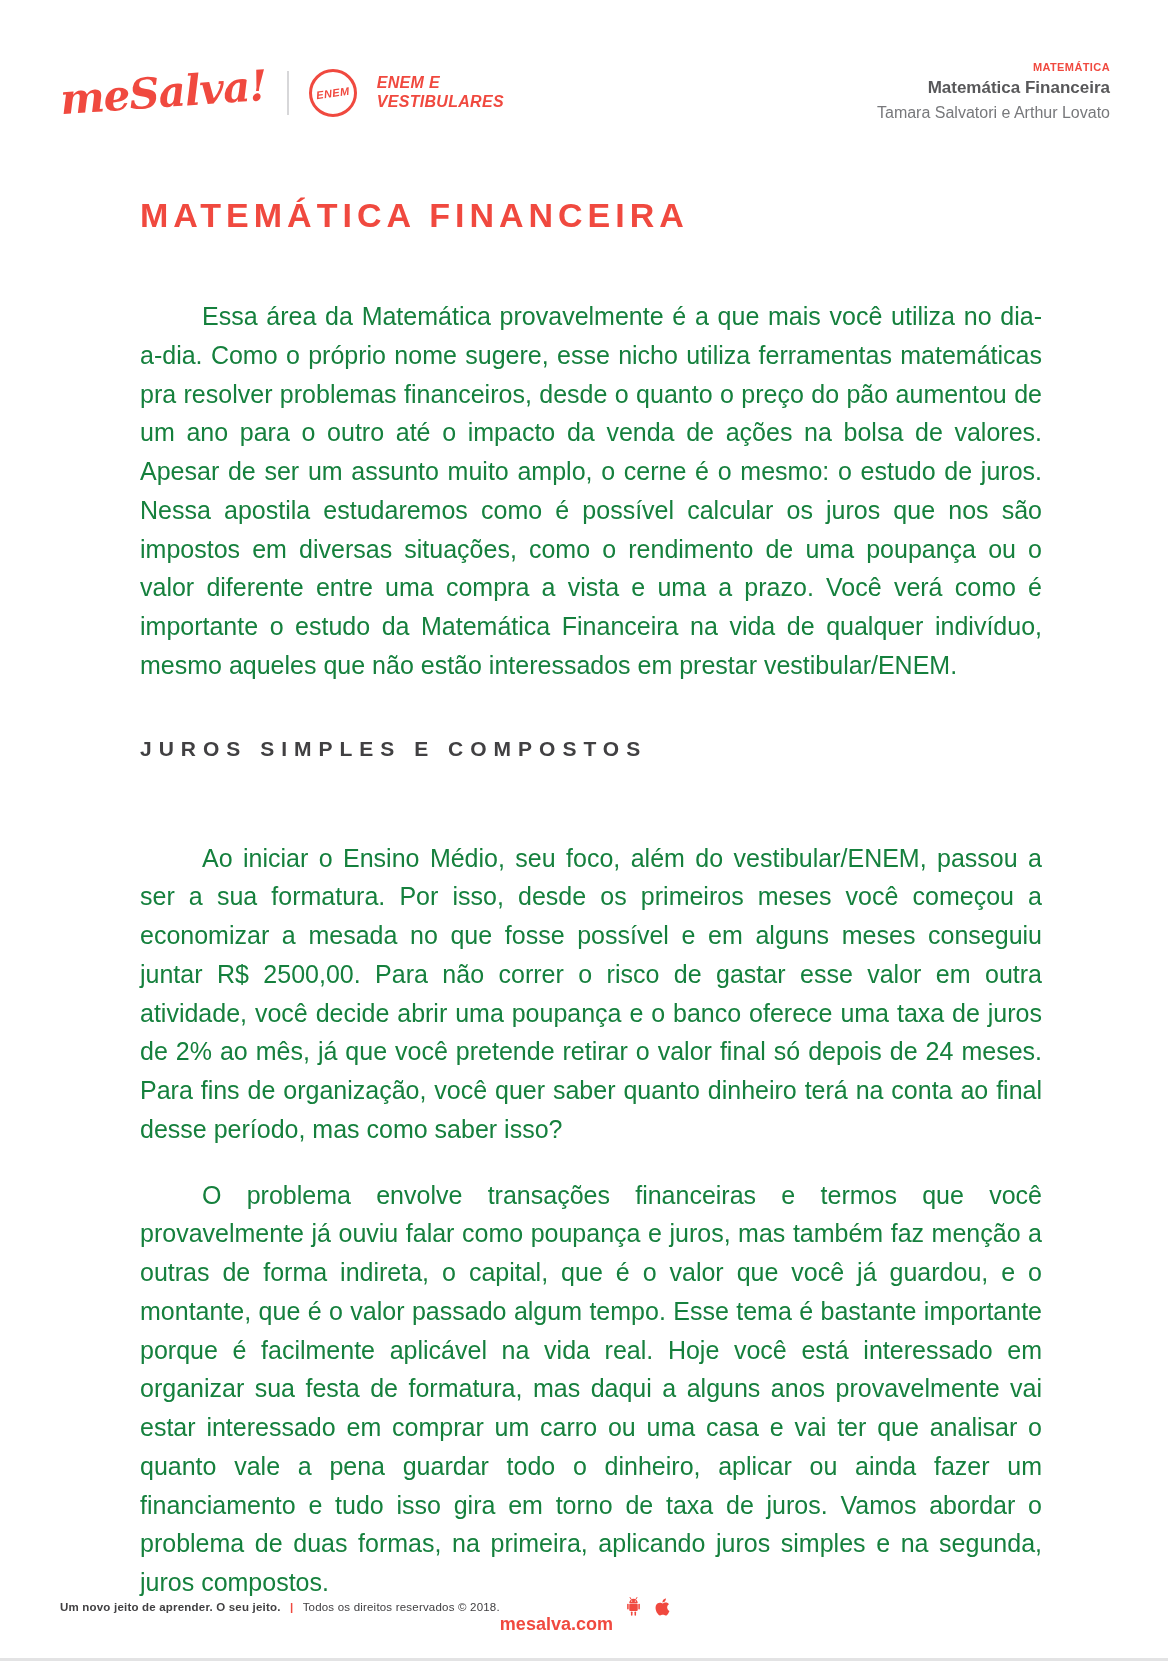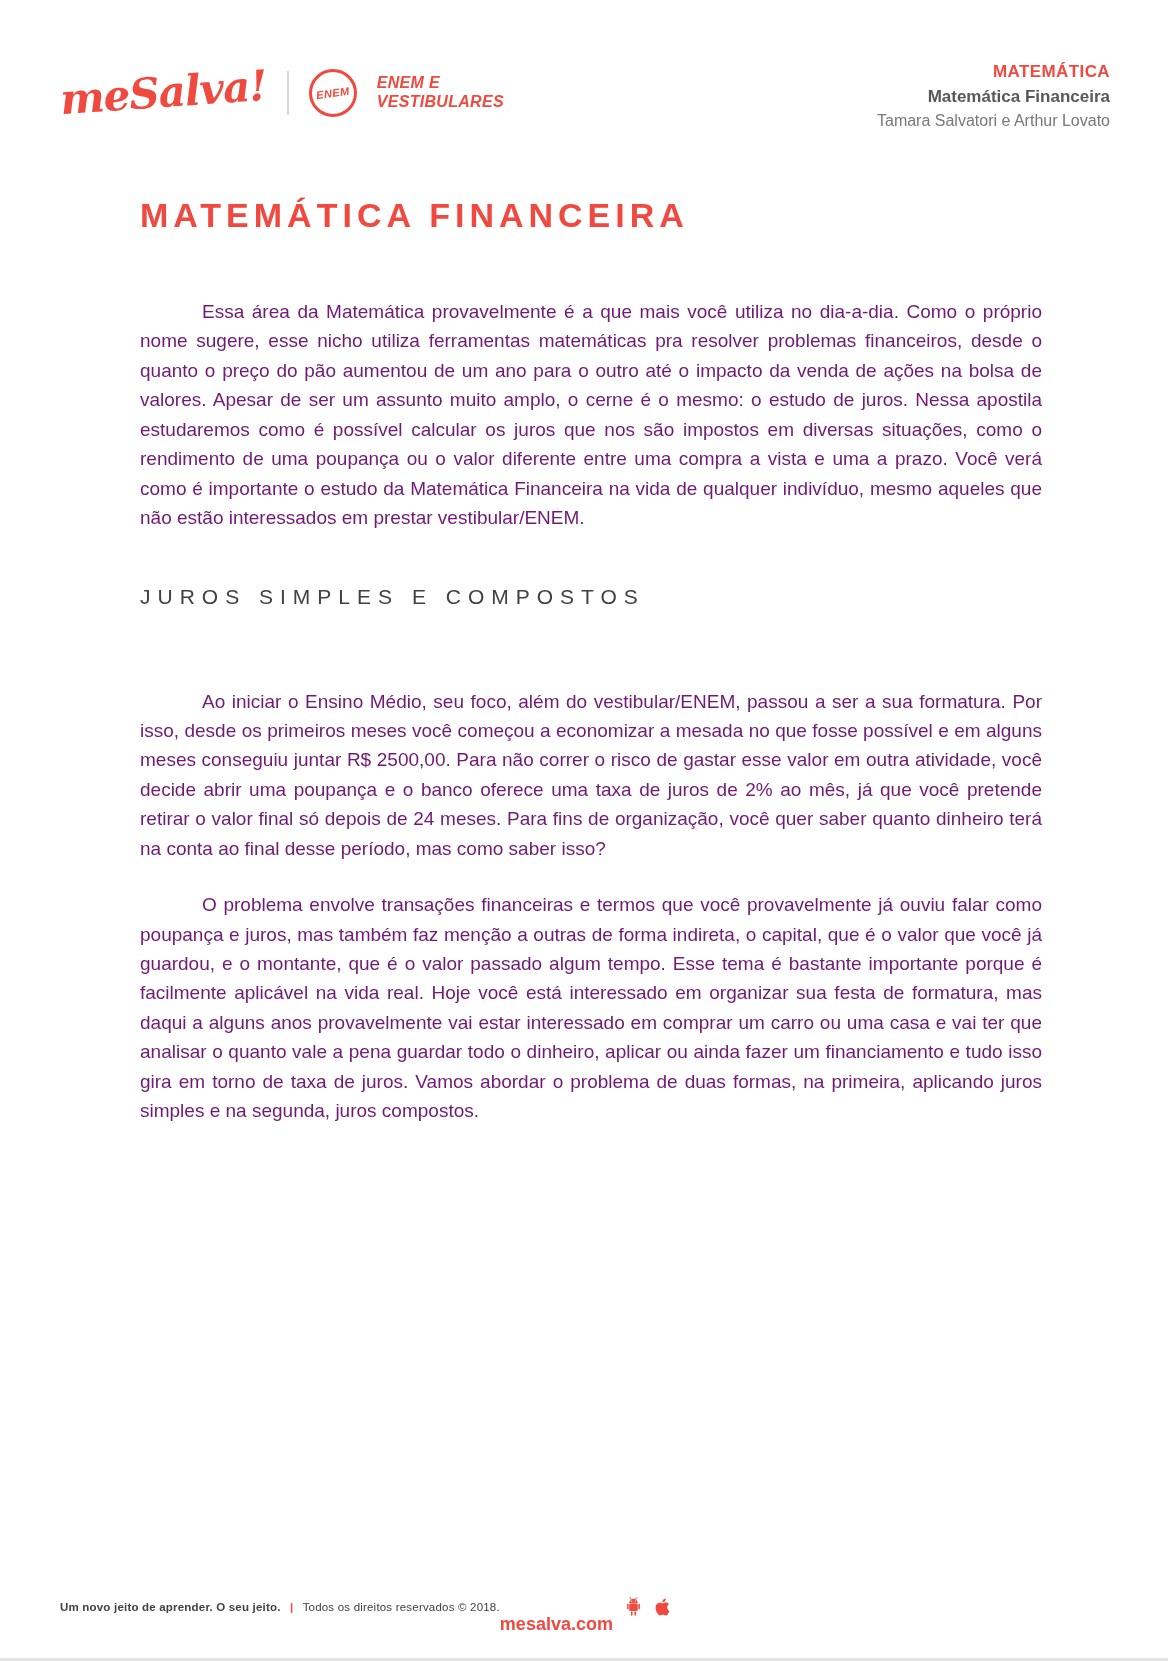--- a/index.html
+++ b/index.html
@@ -75,21 +75,21 @@
     font-style: italic;
   }
   .header-right {
     text-align: right;
     line-height: 1.45;
     padding-top: 2px;
   }
   .hr-subject {
     color: #f0493f;
     font-weight: bold;
-    font-size: 17px;
+    font-size: 11px;
     letter-spacing: 0.4px;
   }
   .hr-course {
     color: #58585a;
     font-weight: bold;
     font-size: 17px;
   }
   .hr-authors {
     color: #77787b;
     font-size: 16px;
@@ -104,31 +104,31 @@
     width: 902px;
   }
   .doc-title {
     color: #f0493f;
     font-size: 34px;
     font-weight: bold;
     letter-spacing: 5px;
     margin-bottom: 62px;
   }
   .para {
-    color: #701a75;
-    font-size: 19px;
+    color: #15803d;
+    font-size: 25px;
     line-height: 1.55;
     text-align: justify;
     text-indent: 62px;
     margin-bottom: 27px;
   }
   .section-heading {
     color: #414042;
     font-size: 21px;
-    font-weight: normal;
+    font-weight: bold;
     letter-spacing: 7px;
     margin-top: 52px;
     margin-bottom: 78px;
   }
   .subsection-heading {
     color: #414042;
     font-size: 20px;
     font-weight: bold;
     letter-spacing: 1px;
     margin-top: 52px;

